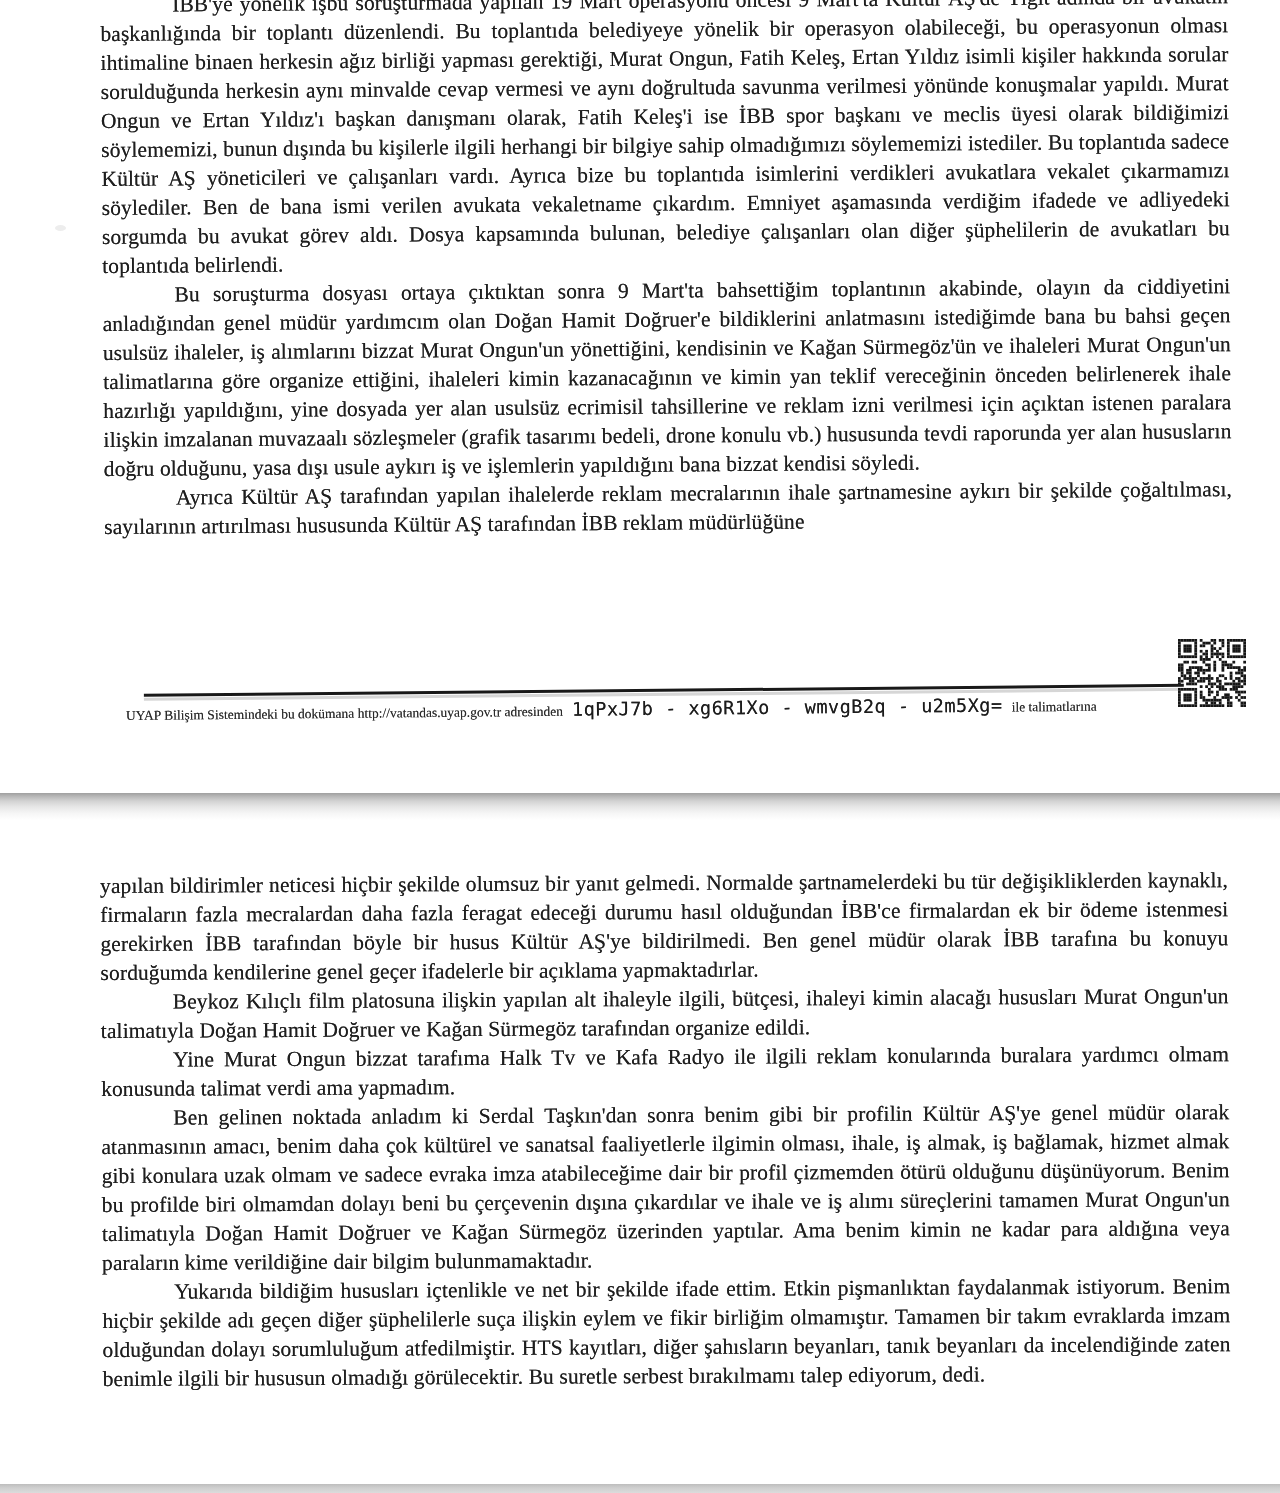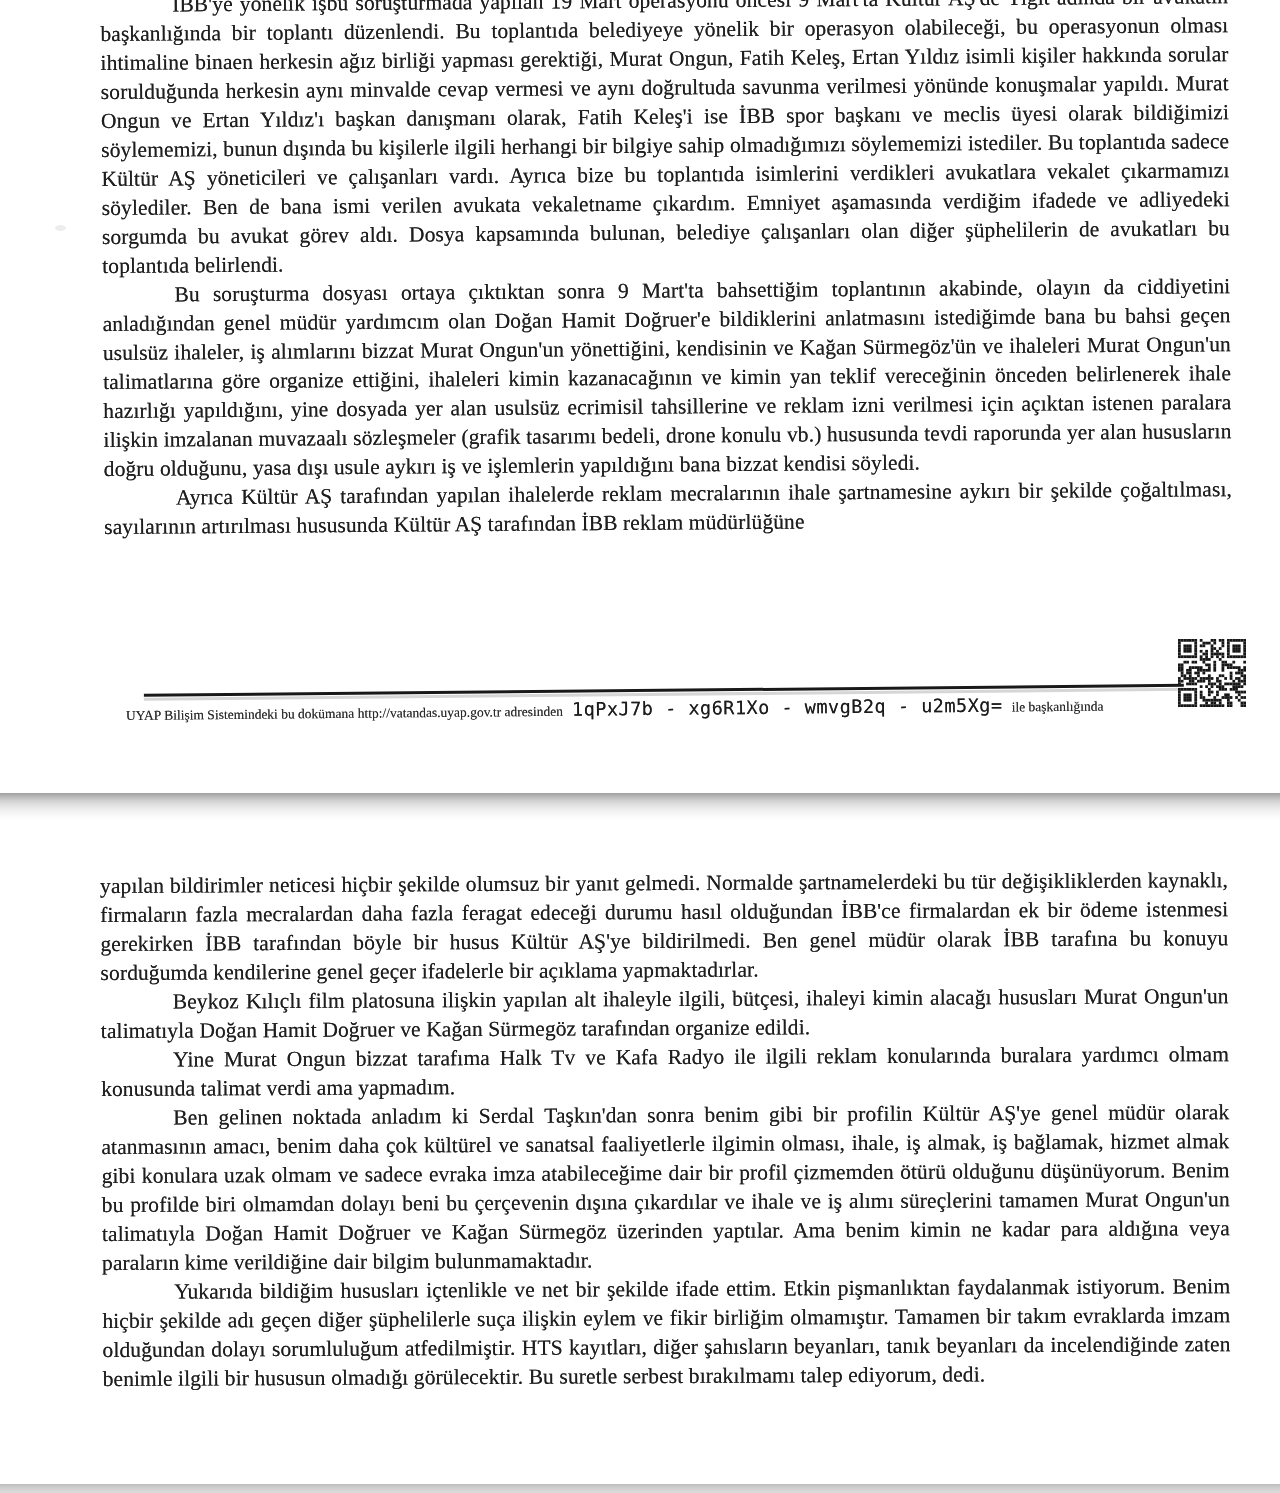--- a/index.html
+++ b/index.html
@@ -430,21 +430,21 @@
         <rect x="19" y="24" width="1.02" height="1.02" fill="#161616"></rect>
         <rect x="23" y="24" width="1.02" height="1.02" fill="#161616"></rect>
         <rect x="24" y="24" width="1.02" height="1.02" fill="#161616"></rect>
       </svg>
 
     <div class="footer-wrap">
       <div class="footer-line"></div>
       <div class="footer-text">
         <span class="f-small">UYAP Bilişim Sistemindeki bu dokümana http://vatandas.uyap.gov.tr adresinden</span>
         <span class="f-code">1qPxJ7b - xg6R1Xo - wmvgB2q - u2m5Xg=</span>
-        <span class="f-small">ile başkanlığında</span>
+        <span class="f-small">ile talimatlarına</span>
       </div>
     </div>
   </div>
 
   <div class="page-divider"></div>
 
   <div>
     <div class="textblock skew2 p2-text">
       <p class="para no-indent">yapılan bildirimler neticesi hiçbir şekilde olumsuz bir yanıt gelmedi. Normalde şartnamelerdeki bu tür değişikliklerden kaynaklı, firmaların fazla mecralardan daha fazla feragat edeceği durumu hasıl olduğundan İBB'ce firmalardan ek bir ödeme istenmesi gerekirken İBB tarafından böyle bir husus Kültür AŞ'ye bildirilmedi. Ben genel müdür olarak İBB tarafına bu konuyu sorduğumda kendilerine genel geçer ifadelerle bir açıklama yapmaktadırlar.</p>
       <p class="para">Beykoz Kılıçlı film platosuna ilişkin yapılan alt ihaleyle ilgili, bütçesi, ihaleyi kimin alacağı hususları Murat Ongun'un talimatıyla Doğan Hamit Doğruer ve Kağan Sürmegöz tarafından organize edildi.</p>

